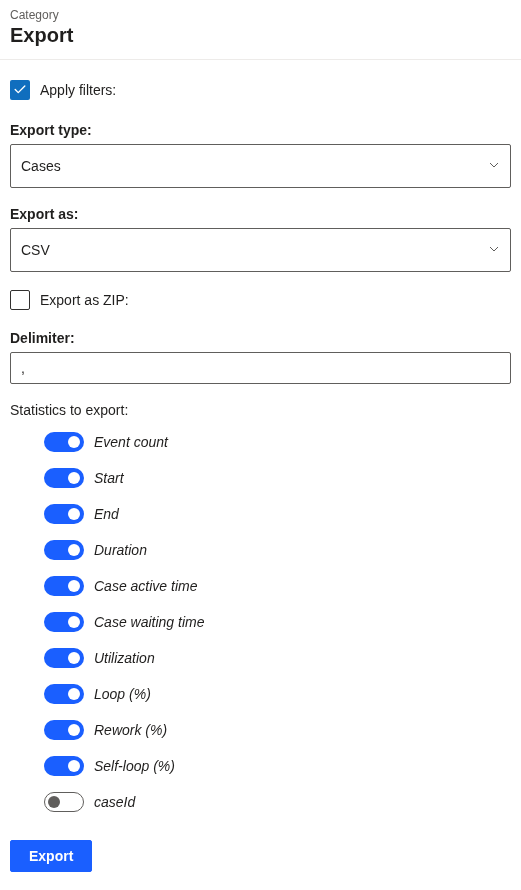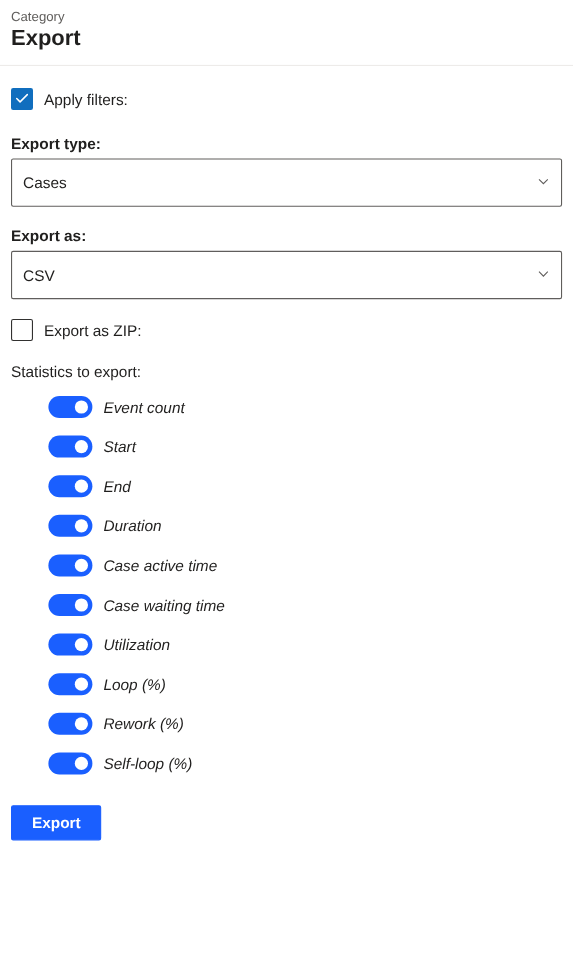--- a/index.html
+++ b/index.html
@@ -189,20 +189,24 @@
           </svg>
       </span>
     </div>
   </div>
 
   <div class="checkbox-row" style="margin-bottom:20px;">
     <div class="checkbox unchecked"></div>
     <span>Export as ZIP:</span>
   </div>
 
+  <div class="field-group">
+    <label class="field-label">Delimiter:</label>
+    <input type="text" class="text-input" value="," style="">
+  </div>
 
   <div class="stats-section">
     <div class="stats-label">Statistics to export:</div>
     <div class="toggle-list" id="toggle-list">
         <div class="toggle-row">
           <div class="toggle on">
             <div class="knob"></div>
           </div>
           <span class="toggle-label">Event count</span>
         </div>
@@ -253,18 +257,24 @@
             <div class="knob"></div>
           </div>
           <span class="toggle-label">Rework (%)</span>
         </div>
         <div class="toggle-row">
           <div class="toggle on">
             <div class="knob"></div>
           </div>
           <span class="toggle-label">Self-loop (%)</span>
         </div>
+        <div class="toggle-row">
+          <div class="toggle off">
+            <div class="knob"></div>
+          </div>
+          <span class="toggle-label">caseId</span>
+        </div>
       </div>
   </div>
 
   <button class="export-btn">Export</button>
 
 </div>
 
 </body></html>

